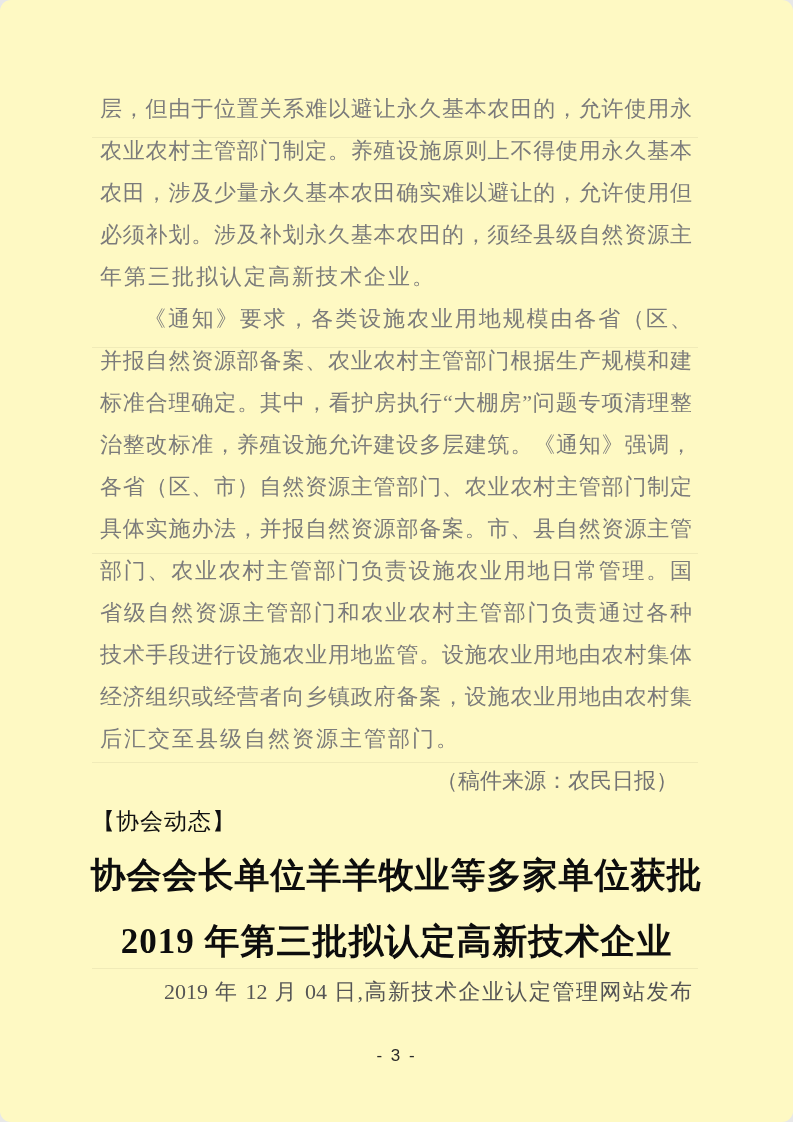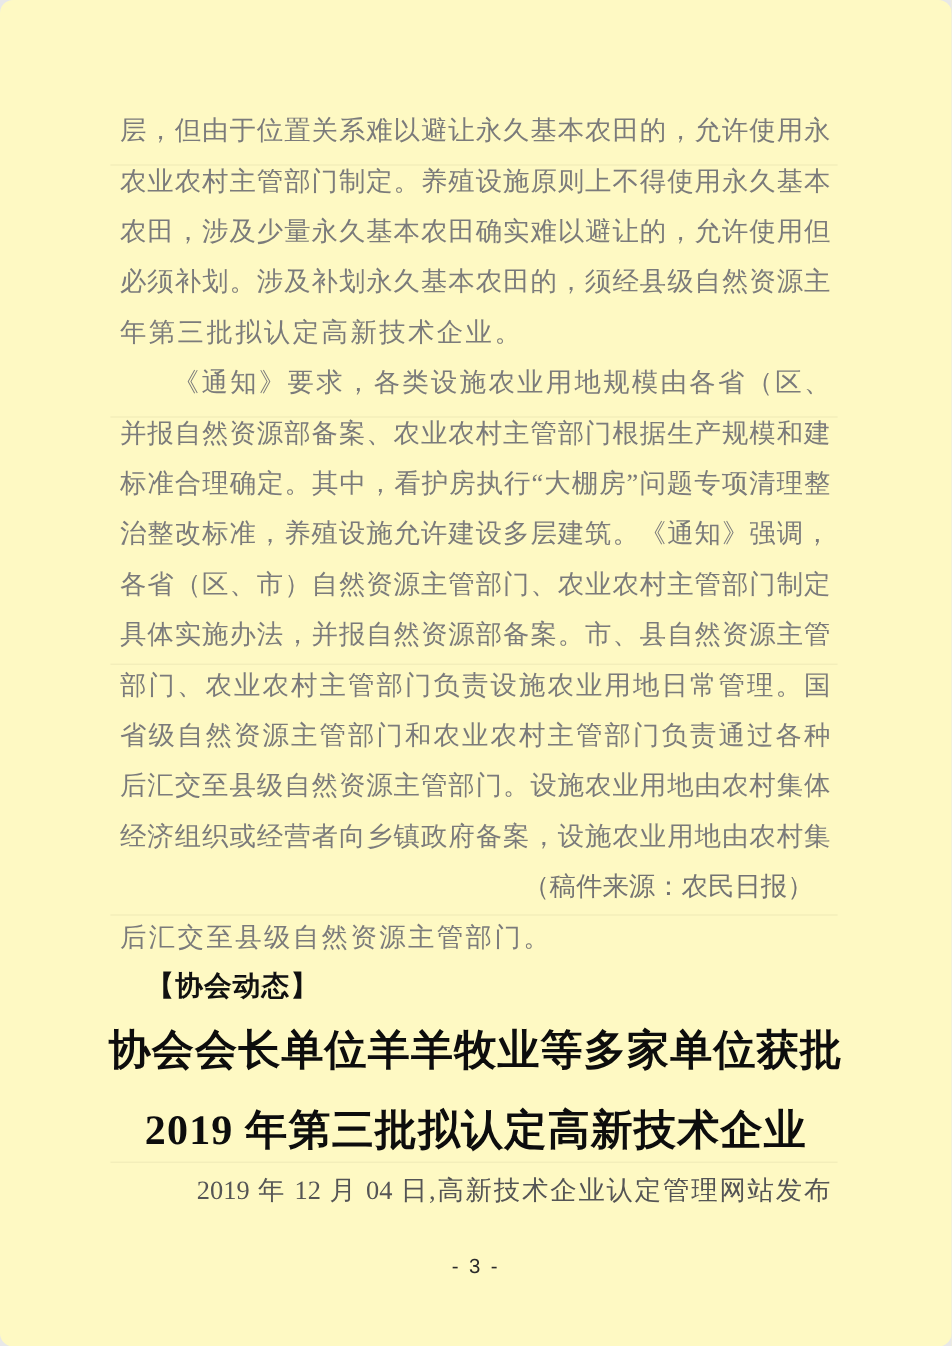--- a/index.html
+++ b/index.html
@@ -45,24 +45,24 @@
     letter-spacing: 2px;
   }
   .bline.src {
     text-align-last: right;
     padding-right: 14px;
     width: 578px;
     color: #737373;
   }
   .section-header {
     position: absolute;
-    left: 122px;
+    left: 92px;
     top: 806px;
     font-family: "Liberation Sans", "DejaVu Sans", sans-serif;
-    font-weight: bold;
+    font-weight: normal;
     font-size: 23px;
     color: #111111;
     letter-spacing: 1px;
   }
   .article-title {
     position: absolute;
     left: 0;
     width: 793px;
     text-align: center;
     font-size: 35px;
@@ -118,25 +118,25 @@
     <div class="bline short">年第三批拟认定高新技术企业。</div>
 
     <div class="bline indent">《通知》要求，各类设施农业用地规模由各省（区、市）</div>
     <div class="bline">并报自然资源部备案、农业农村主管部门根据生产规模和建设</div>
     <div class="bline">标准合理确定。其中，看护房执行“大棚房”问题专项清理整</div>
     <div class="bline">治整改标准，养殖设施允许建设多层建筑。《通知》强调，</div>
     <div class="bline">各省（区、市）自然资源主管部门、农业农村主管部门制定</div>
     <div class="bline">具体实施办法，并报自然资源部备案。市、县自然资源主管</div>
     <div class="bline">部门、农业农村主管部门负责设施农业用地日常管理。国家、</div>
     <div class="bline">省级自然资源主管部门和农业农村主管部门负责通过各种</div>
-    <div class="bline">后汇交至县级自然资源主管部门。设施农业用地由农村集体</div>
+    <div class="bline">技术手段进行设施农业用地监管。设施农业用地由农村集体</div>
     <div class="bline">经济组织或经营者向乡镇政府备案，设施农业用地由农村集体</div>
+    <div class="bline short">后汇交至县级自然资源主管部门。</div>
+
     <div class="bline src">（稿件来源：农民日报）</div>
-
-    <div class="bline short">后汇交至县级自然资源主管部门。</div>
   </div>
 
   <div class="section-header">【协会动态】</div>
 
   <div class="article-title line1">协会会长单位羊羊牧业等多家单位获批</div>
   <div class="article-title line2">2019 年第三批拟认定高新技术企业</div>
 
   <div class="para3">2019 年 12 月 04 日,高新技术企业认定管理网站发布了，</div>
 
   <div class="footer-pagenum">- 3 -</div>

